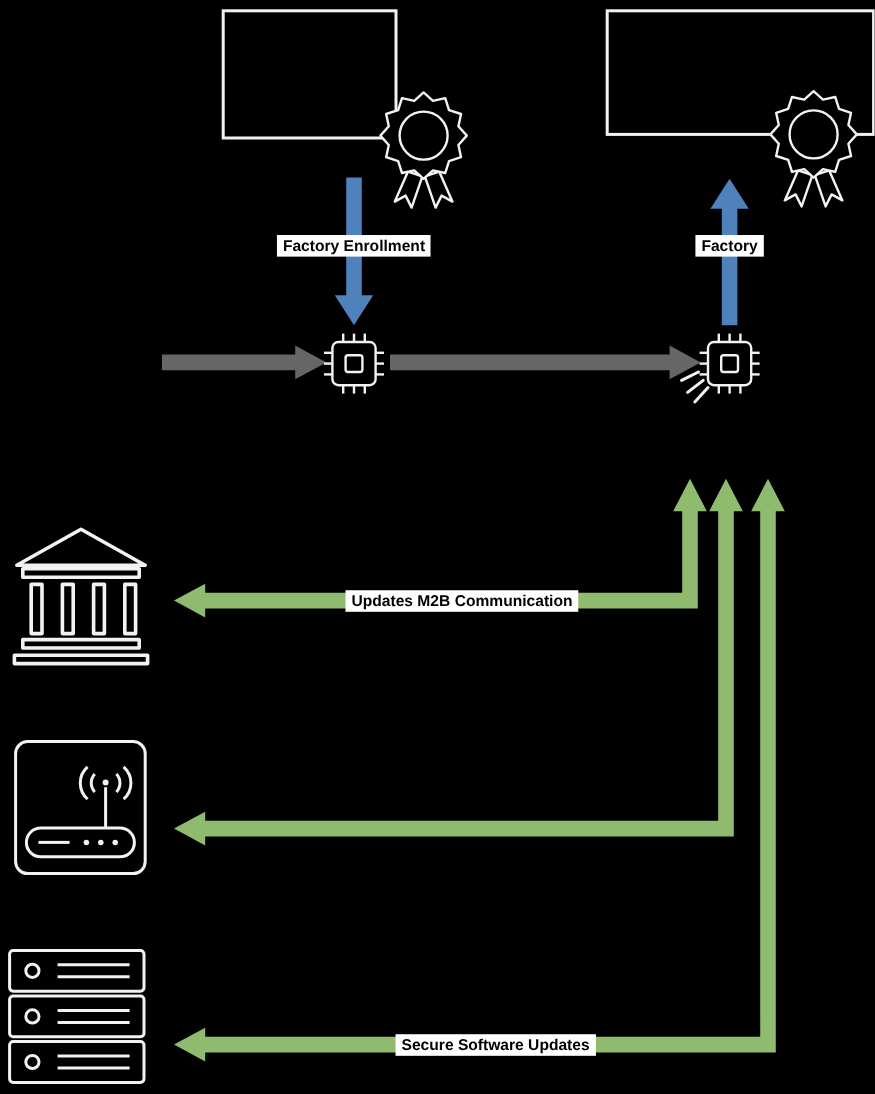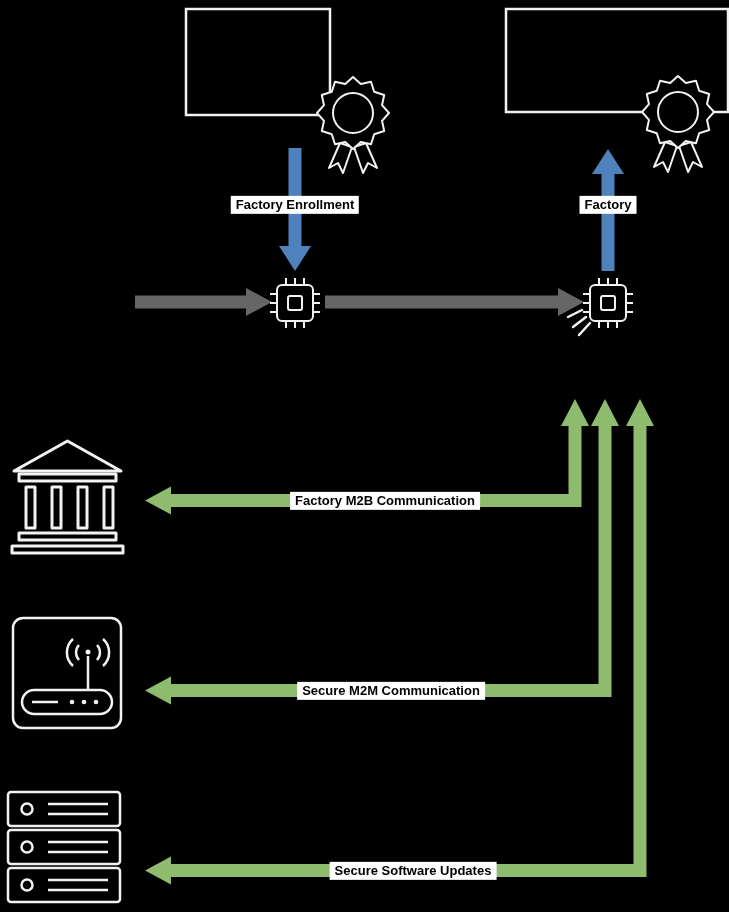--- a/index.html
+++ b/index.html
@@ -129,16 +129,15 @@
       <line x1="48" y1="852" x2="108" y2="852"></line>
       <rect x="8" y="868" width="112" height="34" rx="3"></rect>
       <circle cx="27" cy="885" r="5.5"></circle>
       <line x1="48" y1="880" x2="108" y2="880"></line>
       <line x1="48" y1="890" x2="108" y2="890"></line>
     </g>
   </svg>
 
   <div class="tag" style="left:295px;top:205px;">Factory Enrollment</div>
   <div class="tag" style="left:608px;top:205px;">Factory</div>
-  <div class="tag" style="left:385px;top:501px;">Factory M2B Communication</div>
-  <div class="tag" style="left:391px;top:691px;">Secure M2M Communication</div>
+  <div class="tag" style="left:385px;top:501px;">Updates M2B Communication</div>
   <div class="tag" style="left:413px;top:871px;">Secure Software Updates</div>
 </div>
 
 </body></html>

